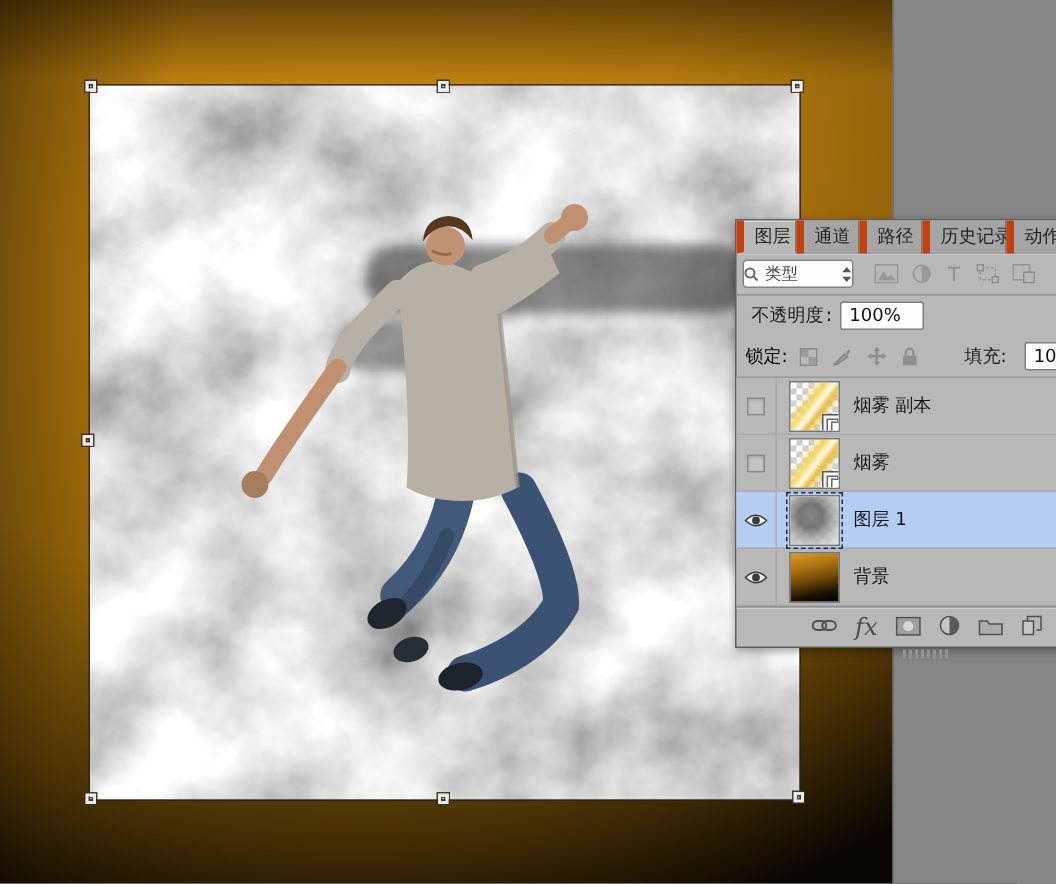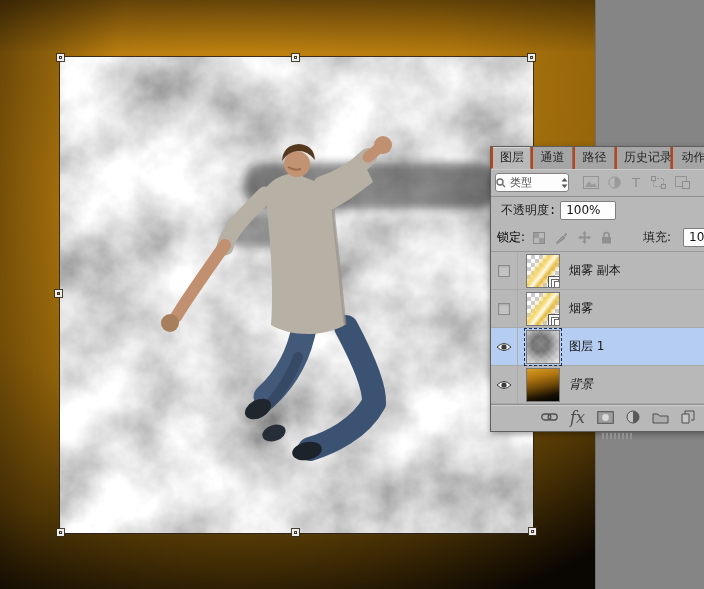--- a/index.html
+++ b/index.html
@@ -18,21 +18,21 @@
     border:1px solid rgba(40,34,26,.85);pointer-events:none;}
   .handle{position:absolute;width:7px;height:7px;background:rgba(250,250,250,.15);
     border:2px solid #ececec;box-shadow:0 0 0 1px rgba(55,45,30,.9), inset 0 0 0 1px rgba(55,45,30,.9);}
 
   
   #panel{position:absolute;left:490px;top:146px;width:240px;height:286px;
     background:#b8b8b8;border:1px solid #5e5e5e;box-shadow:0 2px 6px rgba(0,0,0,.35);
     font-size:12px;color:#1c1c1c;}
   .tabbar{height:22px;display:flex;background:#9a9a9a;border-bottom:1px solid #8b8b8b;}
   .tab{height:22px;line-height:21px;text-align:center;background:#a5a5a5;
-    border-right:1px solid #787878;border-left:2px solid #c2410c;
+    border-right:1px solid #787878;border-left:5px solid #c2410c;
     font-size:12px;color:#252525;padding:0 7px;white-space:nowrap;}
   .tab.active{background:#b9b9b9;border-bottom:1px solid #b9b9b9;box-shadow:inset 0 1px 0 #d6d6d6;}
   .filter-row{height:28px;display:flex;align-items:center;padding:0 4px;border-bottom:1px solid #8f8f8f;box-shadow:inset 0 1px 0 #cacaca;}
   .kind-combo{display:flex;align-items:center;gap:4px;width:74px;height:19px;background:#fdfdfd;
     border:1px solid #828282;border-radius:3px;padding:0 0;}
   .kind-combo span{font-size:11px;color:#4a4a4a;}
   .ficons{display:flex;align-items:center;gap:9px;margin-left:14px;}
   .blend-row{height:27px;display:flex;align-items:center;padding:0 6px;}
   .mode-select{width:106px;height:20px;background:#fdfdfd;border:1px solid #7e7e7e;border-radius:2px;
     display:flex;align-items:center;justify-content:space-between;padding:0 5px;}
@@ -59,21 +59,21 @@
   .wisp{position:absolute;inset:0;
     background:linear-gradient(128deg, rgba(255,255,255,0) 26%, rgba(246,214,96,.95) 42%, rgba(255,250,235,.97) 52%, rgba(233,188,52,.9) 61%, rgba(255,255,255,0) 76%);}
   .graysmoke{position:absolute;inset:0;
     background:radial-gradient(circle at 42% 40%, rgba(130,130,130,.95) 0%, rgba(105,105,105,.9) 30%, rgba(168,168,168,.85) 58%, rgba(214,214,214,.8) 85%);}
   .sel-dash{outline:1px dashed #1d2a52;outline-offset:1px;}
   .so-badge{position:absolute;right:-2px;bottom:-2px;width:13px;height:13px;background:#f4f4f4;border:1px solid #555;}
   .so-badge:before{content:"";position:absolute;left:2px;top:2px;width:6px;height:7px;border:1px solid #666;background:#fff;}
   .so-badge:after{content:"";position:absolute;left:5px;top:4px;width:6px;height:7px;border:1px solid #666;background:#fff;}
   .bg-thumb{background:linear-gradient(168deg,#d79d23 0%,#b07410 28%,#6b4708 55%,#1c1203 80%,#000 100%);}
   .lname{margin-left:8px;font-size:12px;color:#161616;}
-  .lname.italic{font-style:italic;}
+  .lname.italic{}
 
   .bottom-bar{height:25px;border-top:1px solid #8f8f8f;box-shadow:inset 0 1px 0 #cecece;
     display:flex;align-items:center;gap:12px;padding-left:50px;}
   .fxlabel{font-style:italic;font-size:16px;color:#4c4c4c;font-family:"DejaVu Serif","Liberation Serif",serif;}
 
   #grip{position:absolute;left:602px;top:433px;width:30px;height:6px;
     background:repeating-linear-gradient(90deg,#929292 0 2px,transparent 2px 4px);}
   svg{display:block;}
 </style>
 </head>

